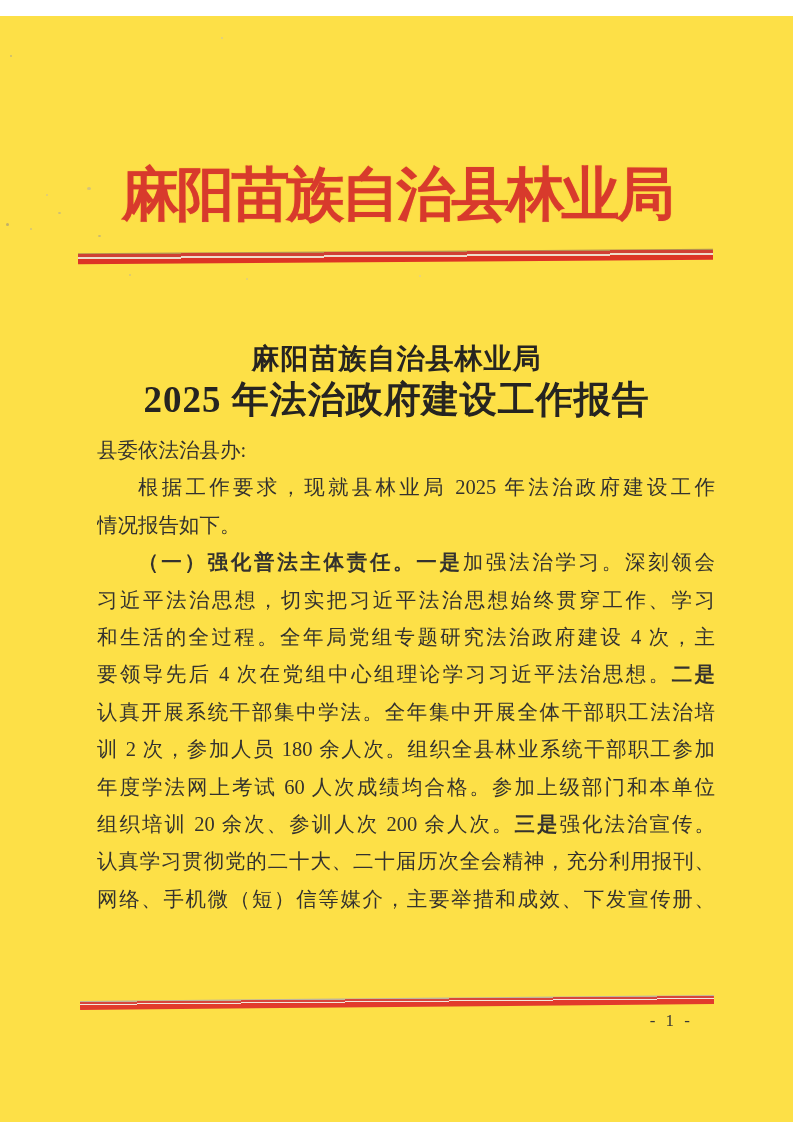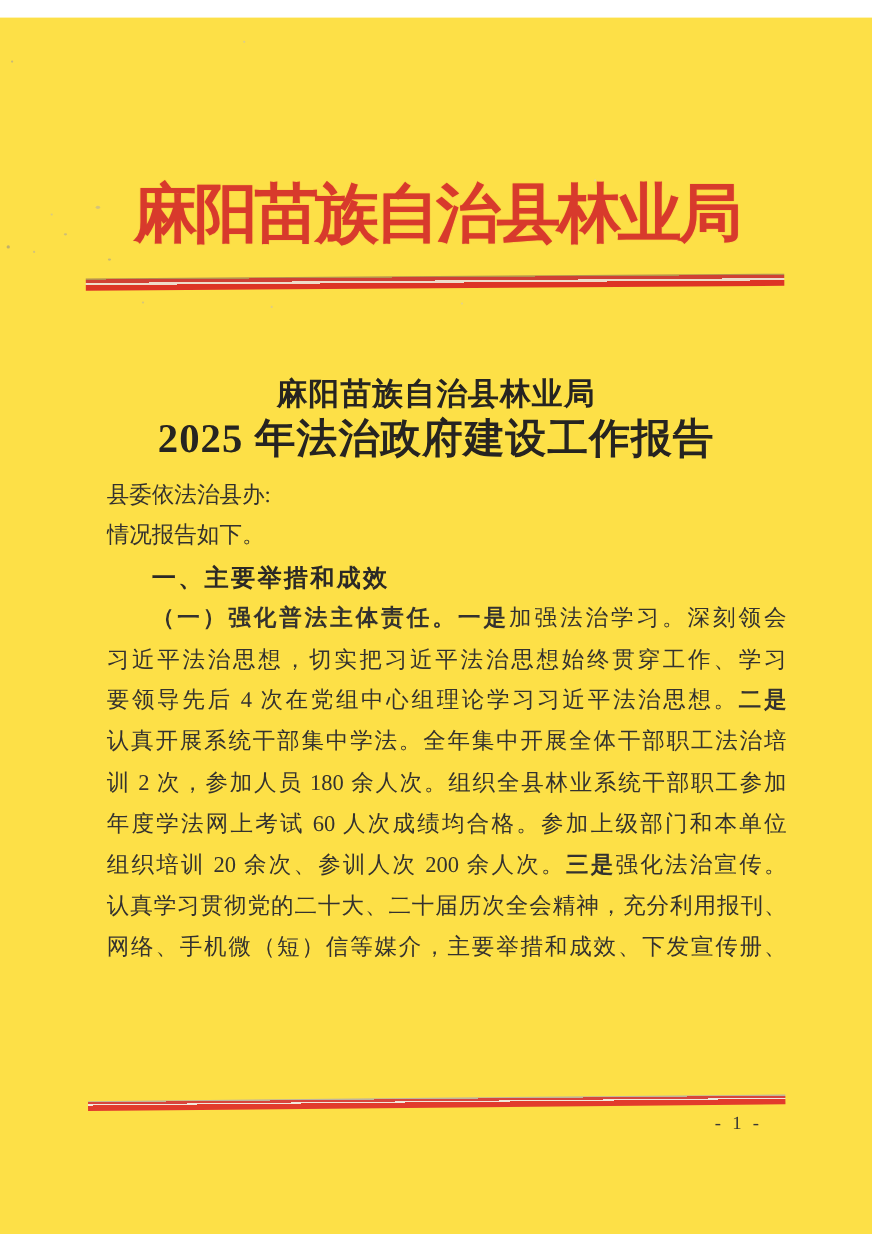--- a/index.html
+++ b/index.html
@@ -60,24 +60,25 @@
 
   <div class="rule rule-top"></div>
 
   <div class="doc-title">
     <div class="t1">麻阳苗族自治县林业局</div>
     <div class="t2">2025 年法治政府建设工作报告</div>
   </div>
 
   <div class="body-text">
       <div class="bline"><span class="rn">县委依法治县办:</span></div>
+      <div class="bline ind jst"><span class="rn">根据工作要求，现就县林业局 2025 年法治政府建设工作</span></div>
       <div class="bline"><span class="rn">情况报告如下。</span></div>
-      <div class="bline ind hd"><span class="rb">一、主要举措和成效</span></div>
       <div class="bline ind jst"><span class="rb">（一）强化普法主体责任。</span><span class="rb">一是</span><span class="rn">加强法治学习。深刻领会</span></div>
       <div class="bline jst"><span class="rn">习近平法治思想，切实把习近平法治思想始终贯穿工作、学习</span></div>
+      <div class="bline jst"><span class="rn">和生活的全过程。全年局党组专题研究法治政府建设 4 次，主</span></div>
       <div class="bline jst"><span class="rn">要领导先后 4 次在党组中心组理论学习习近平法治思想。</span><span class="rb">二是</span></div>
       <div class="bline jst"><span class="rn">认真开展系统干部集中学法。全年集中开展全体干部职工法治培</span></div>
       <div class="bline jst"><span class="rn">训 2 次，参加人员 180 余人次。组织全县林业系统干部职工参加</span></div>
       <div class="bline jst"><span class="rn">年度学法网上考试 60 人次成绩均合格。参加上级部门和本单位</span></div>
       <div class="bline jst"><span class="rn">组织培训 20 余次、参训人次 200 余人次。</span><span class="rb">三是</span><span class="rn">强化法治宣传。</span></div>
       <div class="bline jst"><span class="rn">认真学习贯彻党的二十大、二十届历次全会精神，充分利用报刊、</span></div>
       <div class="bline jst"><span class="rn">网络、手机微（短）信等媒介，主要举措和成效、下发宣传册、</span></div>
     </div>
 
   <div class="rule rule-bottom"></div>

